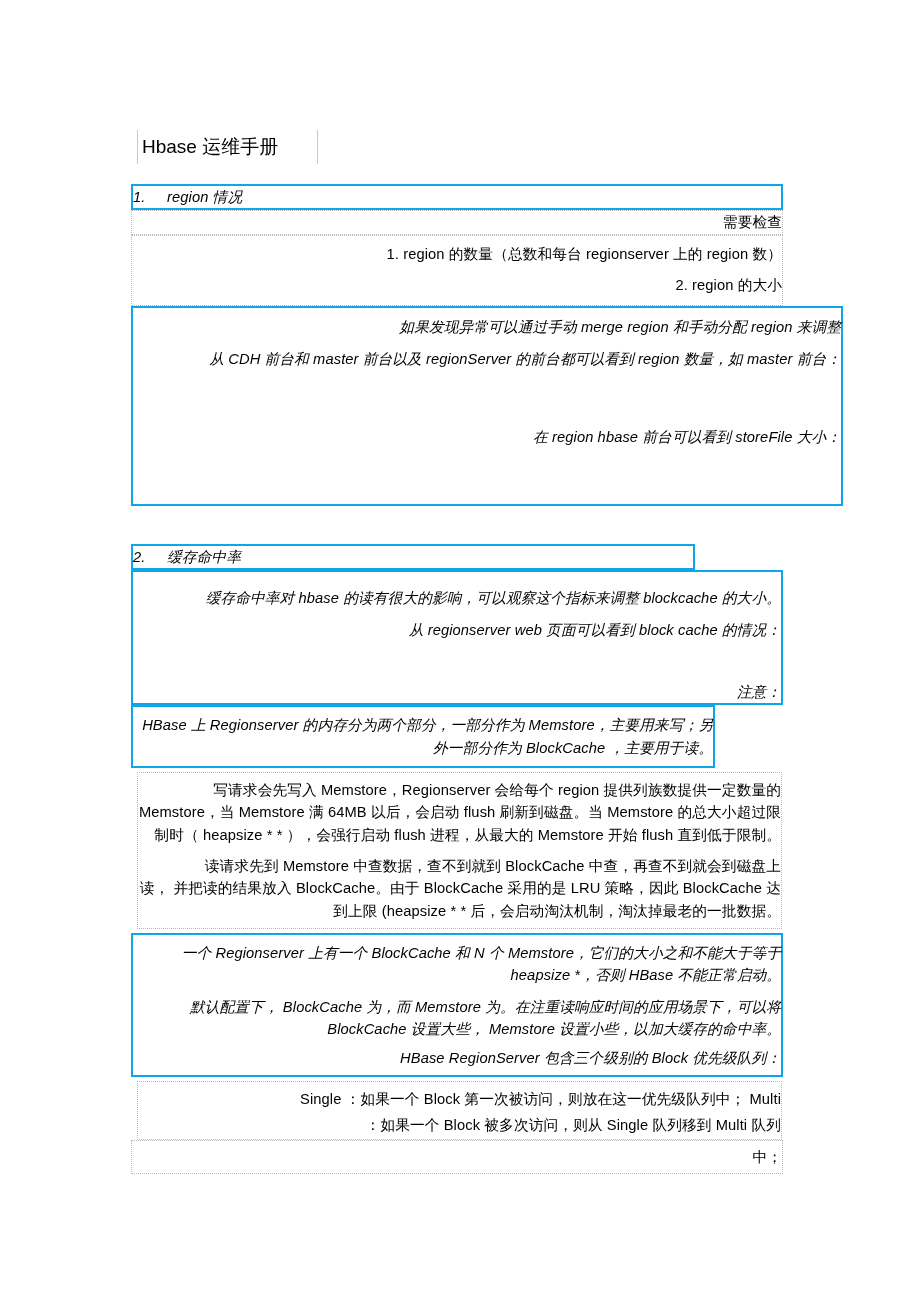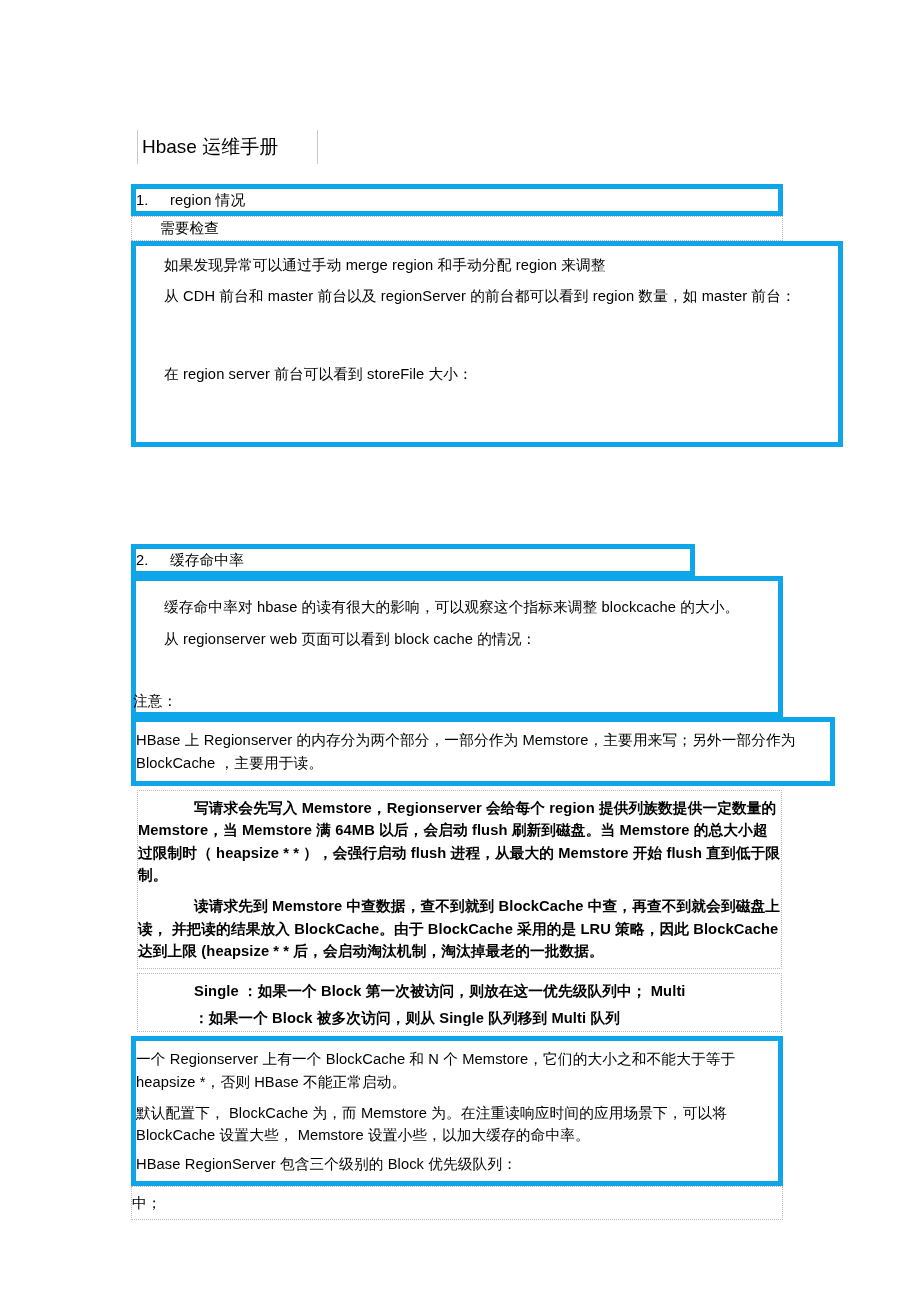--- a/index.html
+++ b/index.html
@@ -26,34 +26,35 @@
   .doc-table {
     border-collapse: collapse;
     table-layout: fixed;
     font-size: 14.5px;
   }
   .doc-table td {
     border: 1px dotted #b9b9bd;
     padding: 0;
     vertical-align: top;
   }
-  .solid td { border: 5px solid #0ea5e9; }
+  .solid td { border: 2px solid #0ea5e9; font-style: italic; }
 
   .cellpad {
     padding: 5px 7px 5px 8px;
+    text-align: right;
   }
   p {
     margin: 0 0 0 0;
     line-height: 1.52;
     font-size: 14.7px;
     letter-spacing: 0.1px;
   }
   p + p { margin-top: 9px; }
   .ind1 { text-indent: 28px; }
-  .ind2 { text-indent: 56px; font-weight: bold; }
+  .ind2 { text-indent: 56px; }
   .noind { text-indent: 0; }
   .tall { height: 56px; }
 
   
   #title-box {
     position: absolute;
     left: 137px;
     top: 118px;
     width: 181px;
     height: 34px;
@@ -100,29 +101,39 @@
     <table class="doc-table" style="width:652px">
       <tbody>
           <tr>
         <td class="cellpad" style="padding-left:28px">
           <p class="noind">需要检查</p>
         </td>
       </tr>
     </tbody>
       </table>
 
+    <table class="doc-table" style="width:652px">
+      <tbody>
+          <tr>
+        <td class="cellpad" style="padding-left:34px;padding-top:7px;padding-bottom:9px">
+          <p class="noind">1. region    的数量（总数和每台    regionserver    上的  region  数）</p>
+          <p class="noind">2. region    的大小</p>
+        </td>
+      </tr>
+    </tbody>
+      </table>
 
     <table class="doc-table solid" style="width:712px">
       <tbody>
           <tr>
         <td class="cellpad" style="padding-top:8px">
           <p class="ind1">如果发现异常可以通过手动    merge region  和手动分配   region   来调整</p>
           <p class="ind1">从 CDH 前台和 master 前台以及 regionServer  的前台都可以看到 region  数量，如 master 前台：</p>
           <div class="tall"></div>
-          <p class="ind1">在 region server    前台可以看到   storeFile    大小：</p>
+          <p class="ind1">在 region hbase    前台可以看到   storeFile    大小：</p>
           <div class="tall"></div>
         </td>
       </tr>
     </tbody>
       </table>
   </div>
 
   <div class="tblock w1" style="top:532px;">
 
     <table class="doc-table solid" style="width:564px">
@@ -141,21 +152,21 @@
         <td class="cellpad" style="padding-top:15px">
           <p class="ind1">缓存命中率对 hbase 的读有很大的影响，可以观察这个指标来调整 blockcache 的大小。</p>
           <p class="ind1">从 regionserver web    页面可以看到   block cache  的情况：</p>
           <div class="tall" style="height:40px"></div>
           <p class="noind" style="margin-left:-3px">注意：</p>
         </td>
       </tr>
     </tbody>
       </table>
 
-    <table class="doc-table solid" style="width:704px">
+    <table class="doc-table solid" style="width:584px">
       <tbody>
           <tr>
         <td class="cellpad" style="padding-top:7px;padding-bottom:7px">
           <p class="noind">HBase 上 Regionserver 的内存分为两个部分，一部分作为 Memstore，主要用来写；另外一部分作为 BlockCache ，主要用于读。</p>
         </td>
       </tr>
     </tbody>
       </table>
 
     <table class="doc-table" style="width:652px;margin-top:4px">
@@ -170,51 +181,51 @@
                 <p class="ind2">读请求先到 Memstore 中查数据，查不到就到     BlockCache 中查，再查不到就会到磁盘上读，   并把读的结果放入   BlockCache。由于 BlockCache 采用的是 LRU 策略，因此  BlockCache 达到上限 (heapsize * *     后，会启动淘汰机制，淘汰掉最老的一批数据。</p>
               </td>
             </tr>
           </tbody>
               </table>
         </td>
       </tr>
     </tbody>
       </table>
 
+    <table class="doc-table solid" style="width:652px;margin-top:4px">
+      <tbody>
+          <tr>
+        <td class="cellpad" style="padding-top:7px;padding-bottom:6px">
+          <p class="noind">一个 Regionserver 上有一个 BlockCache 和 N 个 Memstore，它们的大小之和不能大于等于 heapsize *，否则 HBase 不能正常启动。</p>
+          <p class="noind">默认配置下， BlockCache 为，而 Memstore 为。在注重读响应时间的应用场景下，可以将 BlockCache 设置大些， Memstore 设置小些，以加大缓存的命中率。</p>
+          <p class="noind" style="margin-top:6px">HBase RegionServer 包含三个级别的 Block 优先级队列：</p>
+        </td>
+      </tr>
+    </tbody>
+      </table>
+
     <table class="doc-table" style="width:652px;margin-top:4px">
       <tbody>
           <tr>
         <td style="border:none;padding:0 0 0 6px">
           <table class="doc-table" style="width:645px">
             <tbody>
                   <tr>
               <td class="cellpad" style="padding-top:6px;padding-bottom:2px">
                 <p class="ind2">Single ：如果一个 Block 第一次被访问，则放在这一优先级队列中； Multi</p>
                 <p class="ind2" style="margin-top:4px">：如果一个 Block 被多次访问，则从 Single 队列移到 Multi 队列</p>
               </td>
             </tr>
           </tbody>
               </table>
         </td>
       </tr>
     </tbody>
       </table>
 
-    <table class="doc-table solid" style="width:652px;margin-top:4px">
-      <tbody>
-          <tr>
-        <td class="cellpad" style="padding-top:7px;padding-bottom:6px">
-          <p class="noind">一个 Regionserver 上有一个 BlockCache 和 N 个 Memstore，它们的大小之和不能大于等于 heapsize *，否则 HBase 不能正常启动。</p>
-          <p class="noind">默认配置下， BlockCache 为，而 Memstore 为。在注重读响应时间的应用场景下，可以将 BlockCache 设置大些， Memstore 设置小些，以加大缓存的命中率。</p>
-          <p class="noind" style="margin-top:6px">HBase RegionServer 包含三个级别的 Block 优先级队列：</p>
-        </td>
-      </tr>
-    </tbody>
-      </table>
-
     <table class="doc-table" style="width:652px">
       <tbody>
           <tr>
         <td class="cellpad" style="padding-top:5px;padding-bottom:5px">
           <p class="noind">中；</p>
         </td>
       </tr>
     </tbody>
       </table>
 

